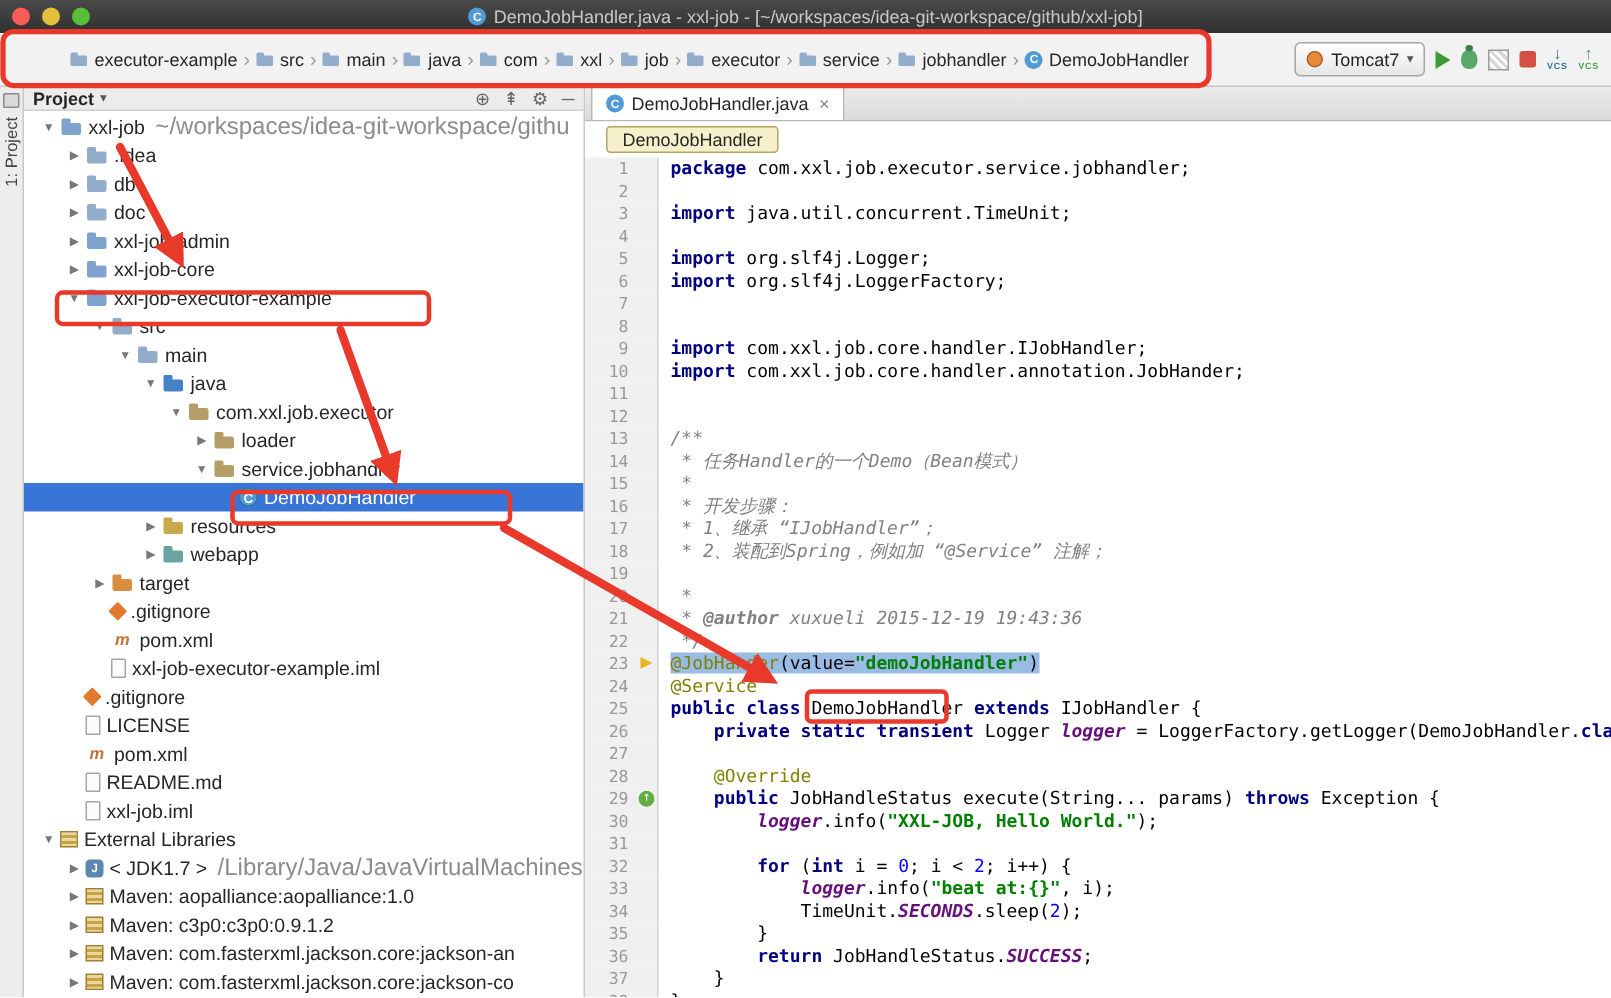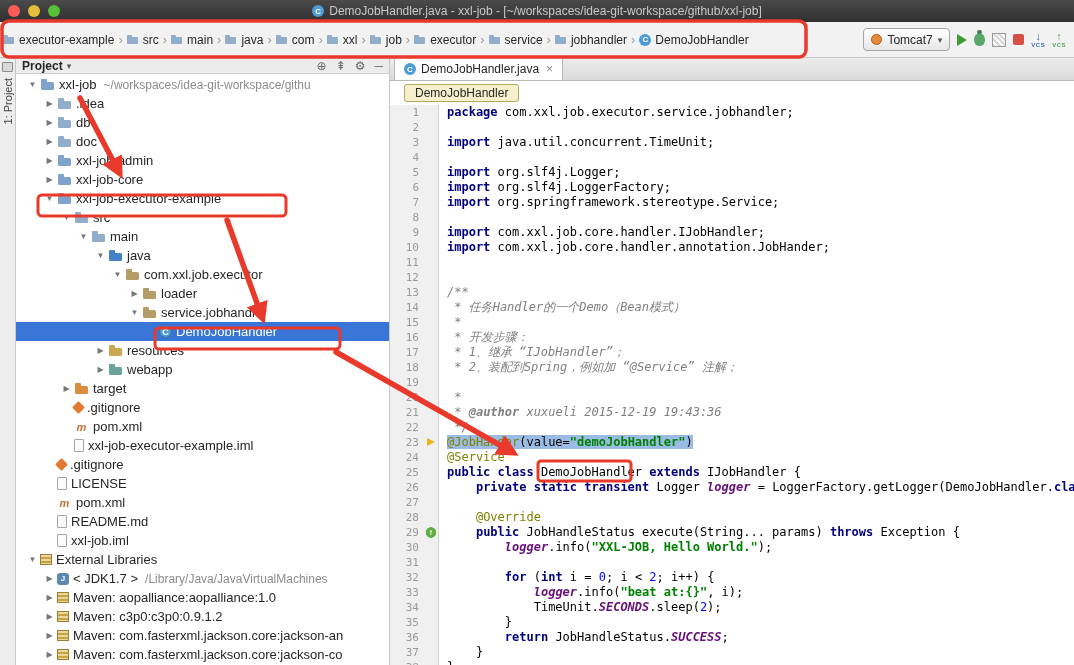--- a/index.html
+++ b/index.html
@@ -7,21 +7,21 @@
   .app{position:relative;width:1074px;height:665px;overflow:hidden;background:#fff;}
 
   
   .titlebar{height:22px;background:linear-gradient(#4a4a4a,#303030);display:flex;align-items:center;justify-content:center;position:relative;}
   .lights{position:absolute;left:8px;top:5px;display:flex;gap:8px;}
   .light{width:12px;height:12px;border-radius:50%;}
   .titlebar .ttl{color:#c9c9c9;font-size:12px;display:flex;align-items:center;gap:5px;white-space:nowrap;}
   .mini-class{width:12px;height:12px;border-radius:50%;background:#4f9bd5;color:#fff;font-size:8px;font-weight:bold;display:inline-flex;align-items:center;justify-content:center;}
 
   
-  .navbar{height:36px;background:#f2f2f2;border-bottom:1px solid #c6c6c6;display:flex;align-items:center;justify-content:space-between;padding-right:8px;box-sizing:border-box;}
+  .navbar{height:36px;background:#f2f2f2;border-bottom:1px solid #c6c6c6;display:flex;align-items:center;justify-content:space-between;padding-right:8px;box-sizing:border-box;padding-left:44px;}
   .crumbs{display:flex;align-items:center;overflow:hidden;white-space:nowrap;font-size:12px;color:#262626;}
   .crumb{display:inline-flex;align-items:center;gap:4px;padding:2px 3px;border-radius:3px;cursor:default;}
   .crumb-sep{color:#9a9a9a;font-size:13px;margin:0 1px;}
   .ci{display:inline-block;position:relative;width:12px;height:11px;flex:none;}
   .ci-folder::before,.ci-module::before{content:"";position:absolute;left:0;top:3px;width:11px;height:7px;background:#92adc9;border-radius:1px;}
   .ci-folder::after,.ci-module::after{content:"";position:absolute;left:0;top:1px;width:5px;height:3px;background:#92adc9;border-radius:1px 1px 0 0;}
   .ci-class{width:12px;height:12px;border-radius:50%;background:#4f9bd5;color:#fff;font-size:8px;font-weight:bold;text-align:center;line-height:12px;}
   .runbar{display:flex;align-items:center;gap:7px;flex:none;text-align:center;}
   .combo{display:flex;align-items:center;gap:5px;height:21px;padding:0 7px;border:1px solid #a6a6a6;border-radius:4px;background:linear-gradient(#fff,#e6e6e6);font-size:12px;color:#262626;}
   .tomcat-dot{width:11px;height:11px;border-radius:50%;background:#e8883a;border:1px solid #b05f1d;box-sizing:border-box;}
@@ -48,21 +48,21 @@
   .phead .spacer{flex:1;}
   .phico{color:#666;font-size:12px;margin-left:9px;cursor:default;}
   .ptree{flex:1;overflow:hidden;padding-top:1px;}
 
   .trow{height:19px;display:flex;align-items:center;font-size:13px;color:#262626;white-space:nowrap;cursor:default;}
   .trow.bold .tlabel{font-weight:normal;}
   .trow.sel{background:var(--tree-sel);}
   .trow.sel .tlabel,.trow.sel .tsfx,.trow.sel .arrow{color:#fff;}
   .arrow{width:13px;flex:none;font-size:8px;color:#777;text-align:center;}
   .tlabel{margin-left:4px;}
-  .tsfx{margin-left:7px;color:#8c8c8c;font-size:12px;}
+  .tsfx{margin-left:7px;color:#8c8c8c;font-size:16px;}
   .tico{width:15px;height:15px;margin-left:1px;position:relative;flex:none;display:inline-flex;align-items:center;justify-content:center;font-size:9px;}
   .i-fold::before,.i-mod::before,.i-src::before,.i-res::before,.i-web::before,.i-tgt::before,.i-pkg::before{content:"";position:absolute;left:1px;top:5px;width:13px;height:8px;background:var(--fc,#92adc9);border-radius:1.5px;}
   .i-fold::after,.i-mod::after,.i-src::after,.i-res::after,.i-web::after,.i-tgt::after,.i-pkg::after{content:"";position:absolute;left:1px;top:2px;width:6px;height:4px;background:var(--fc,#92adc9);border-radius:1px 1px 0 0;}
   .i-fold{--fc:#92adc9;} .i-mod{--fc:#7fa3cd;} .i-src{--fc:#4382c6;} .i-res{--fc:#c8a94f;} .i-web{--fc:#6aa3a0;} .i-tgt{--fc:#d98e3f;} .i-pkg{--fc:#b59d67;}
   .i-cls{width:13px;height:13px;border-radius:50%;background:#4f9bd5;border:1px solid #3572a0;box-sizing:border-box;color:#fff;font-weight:bold;}
   .i-file{width:10px;height:13px;background:#fcfcfc;border:1px solid #9fa6ad;border-radius:1px;box-sizing:border-box;}
   .i-mvn{color:#c87137;font-weight:bold;font-size:11px;font-style:italic;}
   .i-lib,.i-ext{width:12px;height:11px;border:1px solid #a08030;box-sizing:border-box;background:repeating-linear-gradient(180deg,#e8d8a0 0 2px,#c8a243 2px 4px);}
   .i-jdk{width:12px;height:12px;border-radius:3px;background:#5c87b0;color:#fff;font-weight:bold;font-size:8px;}
   .i-ign{width:9px;height:9px;transform:rotate(45deg);background:#e07a30;border-radius:1px;}
@@ -380,21 +380,21 @@
       <div class="pillbar">
         <span class="pill">DemoJobHandler</span>
       </div>
       <div class="codearea">
           <div class="cline"><span class="lnum">1</span><span class="gslot"></span><span class="ctext"><span class="cinner"><span class="tk-k">package </span><span class="tk-p">com.xxl.job.executor.service.jobhandler;</span></span></span></div>
           <div class="cline"><span class="lnum">2</span><span class="gslot"></span><span class="ctext"><span class="cinner"></span></span></div>
           <div class="cline"><span class="lnum">3</span><span class="gslot"></span><span class="ctext"><span class="cinner"><span class="tk-k">import </span><span class="tk-p">java.util.concurrent.TimeUnit;</span></span></span></div>
           <div class="cline"><span class="lnum">4</span><span class="gslot"></span><span class="ctext"><span class="cinner"></span></span></div>
           <div class="cline"><span class="lnum">5</span><span class="gslot"></span><span class="ctext"><span class="cinner"><span class="tk-k">import </span><span class="tk-p">org.slf4j.Logger;</span></span></span></div>
           <div class="cline"><span class="lnum">6</span><span class="gslot"></span><span class="ctext"><span class="cinner"><span class="tk-k">import </span><span class="tk-p">org.slf4j.LoggerFactory;</span></span></span></div>
-          <div class="cline"><span class="lnum">7</span><span class="gslot"></span><span class="ctext"><span class="cinner"><span class="tk-k">import </span><span class="tk-p">org.springframework.stereotype.Service;</span></span></span></div>
+          <div class="cline"><span class="lnum">7</span><span class="gslot"></span></div>
           <div class="cline"><span class="lnum">8</span><span class="gslot"></span><span class="ctext"><span class="cinner"></span></span></div>
           <div class="cline"><span class="lnum">9</span><span class="gslot"></span><span class="ctext"><span class="cinner"><span class="tk-k">import </span><span class="tk-p">com.xxl.job.core.handler.IJobHandler;</span></span></span></div>
           <div class="cline"><span class="lnum">10</span><span class="gslot"></span><span class="ctext"><span class="cinner"><span class="tk-k">import </span><span class="tk-p">com.xxl.job.core.handler.annotation.JobHander;</span></span></span></div>
           <div class="cline"><span class="lnum">11</span><span class="gslot"></span><span class="ctext"><span class="cinner"></span></span></div>
           <div class="cline"><span class="lnum">12</span><span class="gslot"></span><span class="ctext"><span class="cinner"></span></span></div>
           <div class="cline"><span class="lnum">13</span><span class="gslot"></span><span class="ctext"><span class="cinner"><span class="tk-c">/**</span></span></span></div>
           <div class="cline"><span class="lnum">14</span><span class="gslot"></span><span class="ctext"><span class="cinner"><span class="tk-c"> * 任务Handler的一个Demo（Bean模式）</span></span></span></div>
           <div class="cline"><span class="lnum">15</span><span class="gslot"></span><span class="ctext"><span class="cinner"><span class="tk-c"> *</span></span></span></div>
           <div class="cline"><span class="lnum">16</span><span class="gslot"></span><span class="ctext"><span class="cinner"><span class="tk-c"> * 开发步骤：</span></span></span></div>
           <div class="cline"><span class="lnum">17</span><span class="gslot"></span><span class="ctext"><span class="cinner"><span class="tk-c"> * 1、继承 “IJobHandler”；</span></span></span></div>

